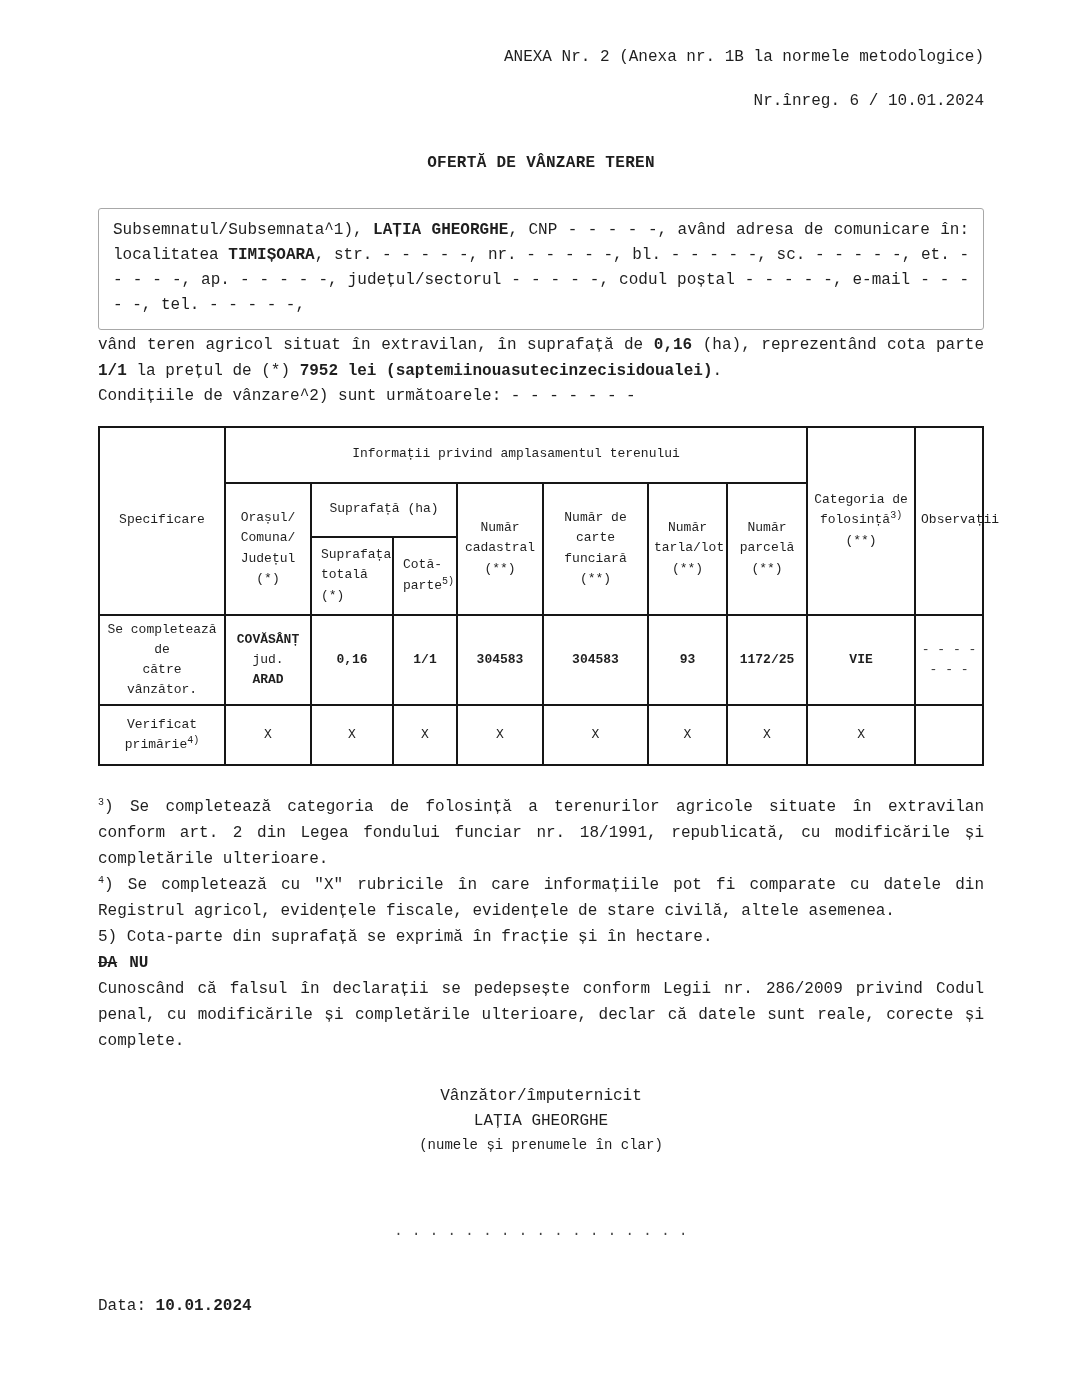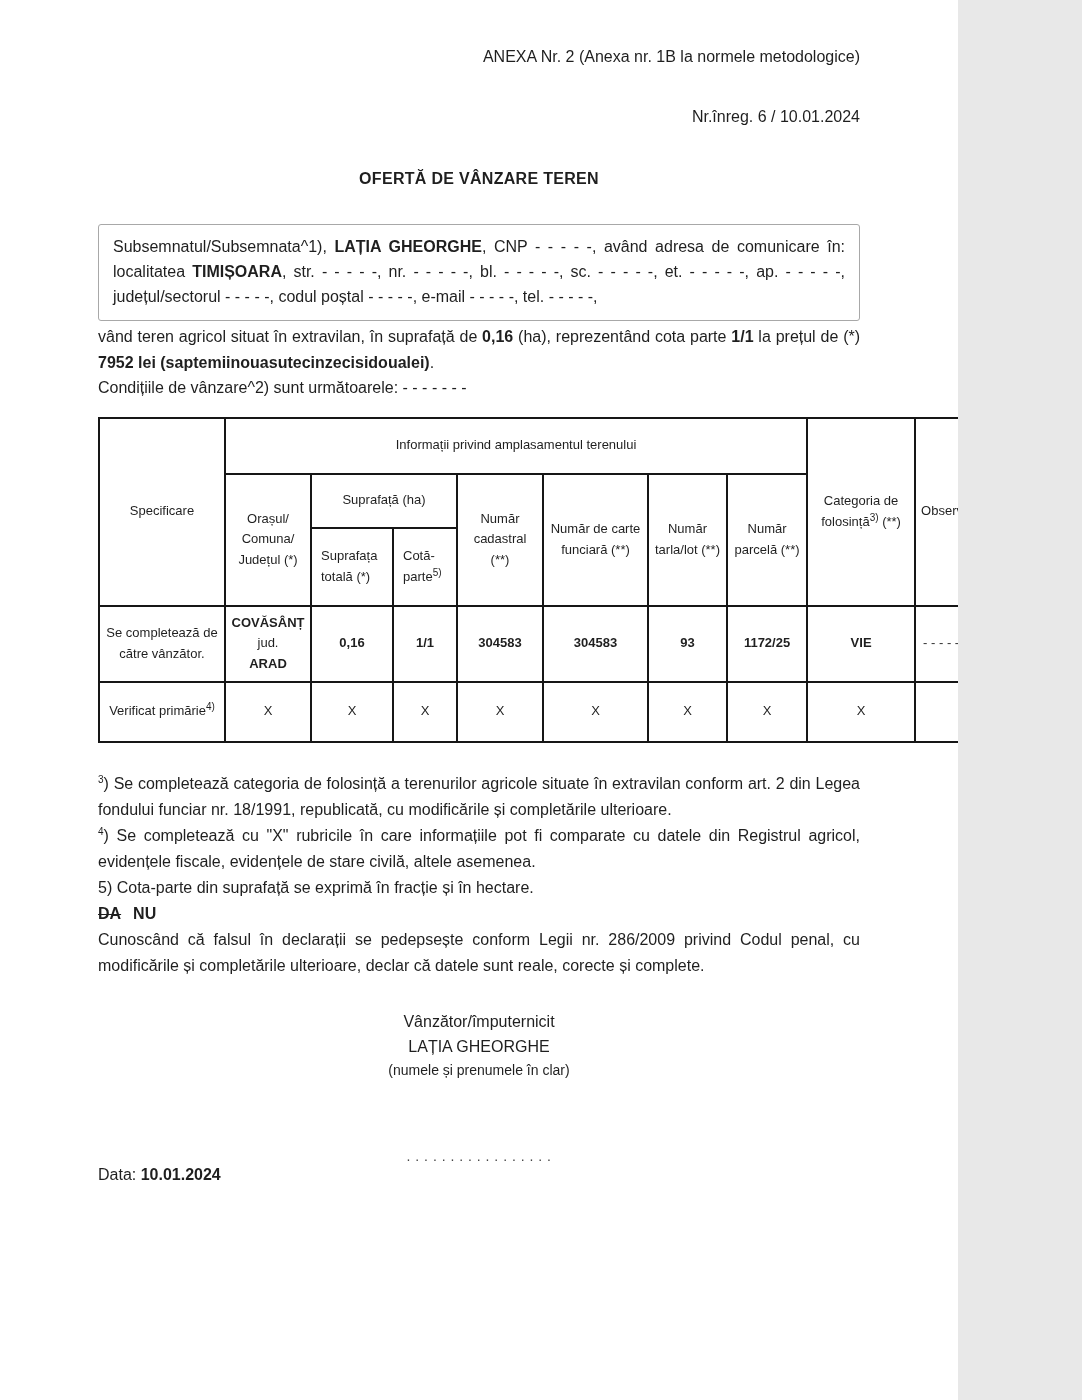--- a/index.html
+++ b/index.html
@@ -1,28 +1,28 @@
 <!DOCTYPE html>
 <html><head>
 <meta charset="utf-8">
 <style>
   * { margin: 0; padding: 0; box-sizing: border-box; }
   html, body { background: #e8e8e8; }
   .doc-page {
-    width: 958px; height: 1400px;
+    width: 1082px; height: 1400px;
     background: #ffffff;
     color: #1f1f1f;
-    font-family: Liberation Sans, sans-serif;
+    font-family: Liberation Mono, monospace;
     font-size: 16px;
     padding: 46px 98px 8px 98px;
     position: relative;
     overflow: hidden;
   }
   .annex-line { text-align: right; line-height: 22px; }
-  .reg-line { text-align: right; line-height: 22px; margin-top: 38px; }
+  .reg-line { text-align: right; line-height: 22px; margin-top: 22px; }
   .doc-title { text-align: center; font-weight: bold; letter-spacing: 0.3px; margin-top: 40px; line-height: 22px; }
 
   .intro-box {
     border: 1px solid #a8a8a8;
     border-radius: 3px;
     margin-top: 34px;
     padding: 9px 14px 11px 14px;
     text-align: justify;
     line-height: 25px;
   }
@@ -60,21 +60,21 @@
 
   .footnotes { margin-top: 28px; }
   .footnotes p { text-align: justify; line-height: 26px; }
   .da-nu { font-weight: bold; }
   .strike { text-decoration: line-through; padding-right: 9px; }
   .nu-label { padding-left: 3px; }
 
   .signature { text-align: center; margin-top: 30px; line-height: 25px; }
   .signature .sig-hint { font-size: 14px; line-height: 23px; }
   .dots-line { text-align: center; margin-top: 66px; font-size: 14px; letter-spacing: 0.5px; color: #444; }
-  .date-line { line-height: 22px; }
+  .date-line { margin-top: 56px; line-height: 22px; }
 </style>
 </head>
 <body>
 
 <div class="doc-page">
 
   <div class="annex-line">ANEXA Nr. 2 (Anexa nr. 1B la normele metodologice)</div>
   <div class="reg-line">Nr.înreg. 6 / 10.01.2024</div>
   <div class="doc-title">OFERTĂ DE VÂNZARE TEREN</div>
 

